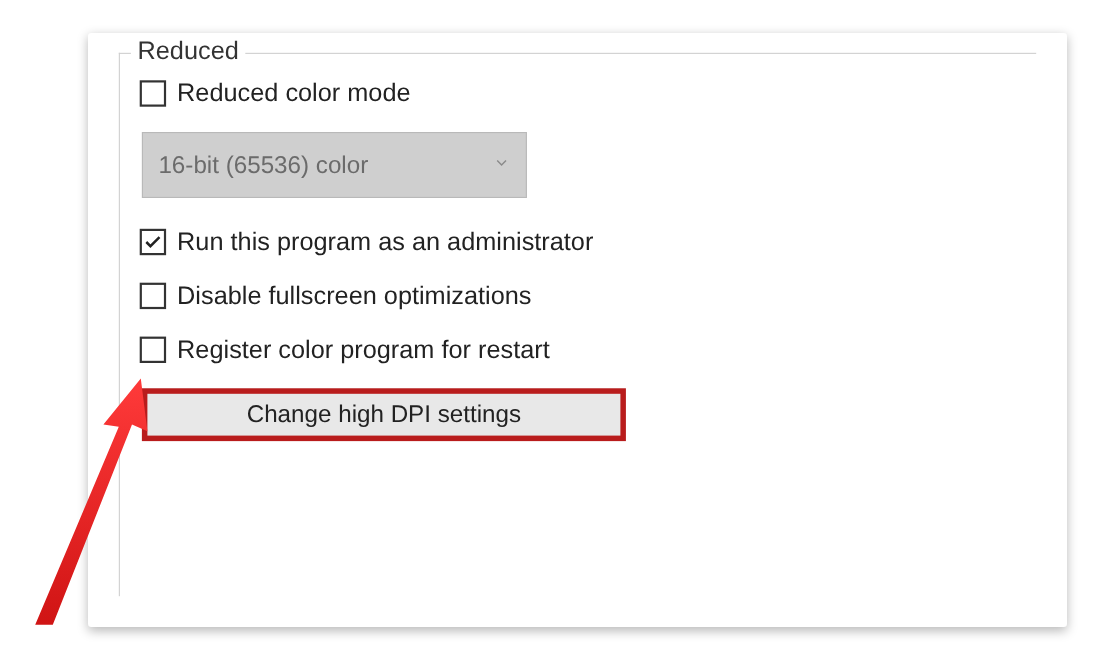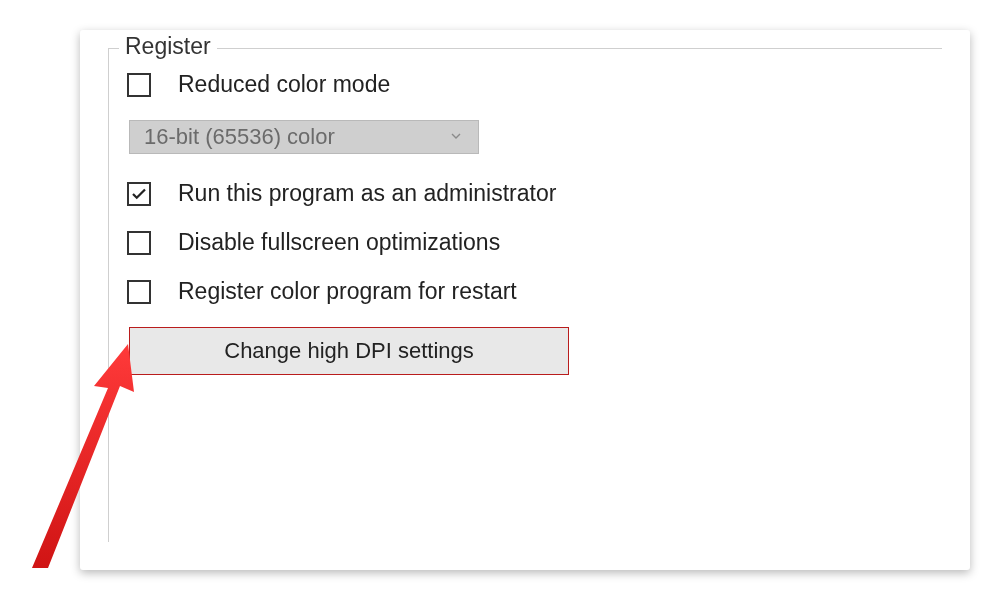--- a/index.html
+++ b/index.html
@@ -34,21 +34,21 @@
       top: -16px;
       left: 10px;
       background: #fff;
       padding: 0 6px;
       font-size: 23px;
       color: #333;
     }
     .row {
       display: flex;
       align-items: center;
-      gap: 27px;
+      gap: 10px;
       margin-bottom: 22px;
     }
     .checkbox {
       width: 24px;
       height: 24px;
       border: 2px solid #333;
       background: #fff;
       display: flex;
       align-items: center;
       justify-content: center;
@@ -57,42 +57,42 @@
     }
     .checkbox svg { display: none; }
     .checkbox.checked svg { display: block; }
     .opt-label {
       color: #222;
       font-size: 23px;
       cursor: pointer;
     }
     .dropdown {
       width: 350px;
-      height: 34px;
+      height: 60px;
       background: #cfcfcf;
       border: 1px solid #b9b9b9;
       display: flex;
       align-items: center;
       justify-content: space-between;
       padding: 0 14px;
       margin: 0 0 26px 2px;
       cursor: default;
     }
     .dropdown-text {
       color: #6b6b6b;
       font-size: 22px;
     }
     .dropdown-chevron {
       color: #8a8a8a;
     }
     .dpi-button {
       width: 440px;
       height: 48px;
       background: #e8e8e8;
-      border: 1px solid #b91c1c;
+      border: 5px solid #b91c1c;
       display: flex;
       align-items: center;
       justify-content: center;
       font-size: 22px;
       color: #222;
       margin-left: 2px;
       margin-top: 4px;
       cursor: pointer;
     }
     .arrow-overlay {
@@ -100,21 +100,21 @@
       left: 12px;
       top: 330px;
       pointer-events: none;
     }
   </style>
 </head>
 <body>
 
 <div class="panel">
   <div class="fieldset">
-    <div class="legend">Register</div>
+    <div class="legend">Reduced</div>
 
     <div class="row">
       <div class="checkbox">
         
       </div>
       <span class="opt-label">Reduced color mode</span>
     </div>
 
     <div class="dropdown">
       <span class="dropdown-text">16-bit (65536) color</span>

